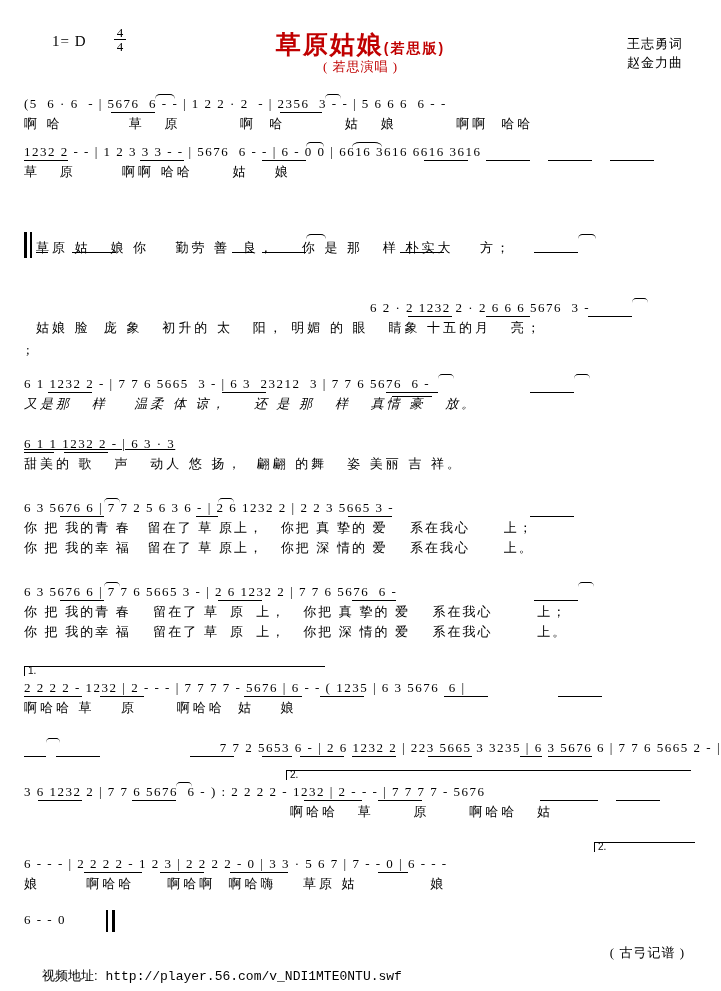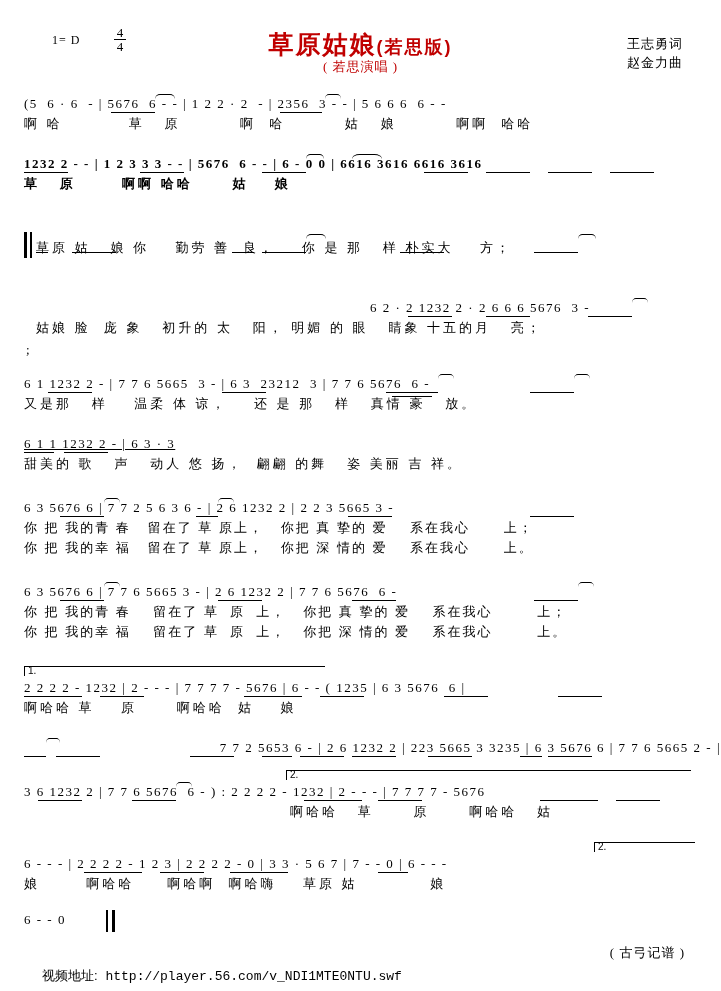--- a/index.html
+++ b/index.html
@@ -9,36 +9,36 @@
     font-family:"Liberation Serif", serif;
     color:#000;
     position:relative;
     overflow:hidden;
   }
   .sheet{position:relative;width:721px;height:991px;}
 
   
   .key-sig{
     position:absolute;left:52px;top:33px;
-    font-family:"Liberation Serif",serif;font-size:12px;letter-spacing:1px;
+    font-family:"Liberation Serif",serif;font-size:15px;letter-spacing:1px;
   }
   .time-sig{
     position:absolute;left:113px;top:27px;
     font-size:13px;line-height:11px;text-align:center;width:14px;
   }
   .time-sig b{display:block;font-weight:normal;}
   .time-sig .bar{display:block;width:12px;height:1px;background:#000;margin:1px auto;}
 
   .title{
     position:absolute;left:0;top:28px;width:721px;text-align:center;
     font-family:"Liberation Sans",sans-serif;
     font-size:25px;font-weight:bold;color:#c00000;
     letter-spacing:2px;
   }
-  .title .ver{font-size:18px;font-weight:bold;}
+  .title .ver{font-size:14px;font-weight:bold;}
   .subtitle{
     position:absolute;left:0;top:58px;width:721px;text-align:center;
     font-size:13px;color:#c00000;letter-spacing:1px;
   }
   .credit{
     position:absolute;right:38px;top:34px;text-align:right;
     font-size:13px;line-height:19px;letter-spacing:1px;
   }
 
   
@@ -114,21 +114,21 @@
 
   <div class="sys" style="top:96px;">
     <div class="notes" style="letter-spacing:1.5px;">(5  6 · 6  - | 5676  6 - - | 1 2 2 · 2  - | 2356  3 - - | 5 6 6 6  6 - -</div>
     <div class="lyr" style="letter-spacing:3px;margin-top:3px;">啊 哈          草   原         啊  哈         姑   娘         啊啊  哈哈</div>
     <div class="beam" style="left:111px;top:16px;width:44px;"></div>
     <div class="beam" style="left:280px;top:16px;width:42px;"></div>
     <div class="slur" style="left:155px;top:-2px;width:20px;"></div>
     <div class="slur" style="left:325px;top:-2px;width:16px;"></div>
   </div>
 
-  <div class="sys" style="top:156px;font-weight:bold;">
+  <div class="sys" style="top:144px;">
     <div class="notes" style="letter-spacing:1.5px;">1232 2 - - | 1 2 3 3 3 - - | 5676  6 - - | 6 - 0 0 | 6616 3616 6616 3616</div>
     <div class="lyr" style="letter-spacing:3px;margin-top:3px;">草   原       啊啊 哈哈      姑    娘</div>
     <div class="beam" style="left:24px;top:16px;width:44px;"></div>
     <div class="beam" style="left:140px;top:16px;width:44px;"></div>
     <div class="beam" style="left:262px;top:16px;width:44px;"></div>
     <div class="beam" style="left:424px;top:16px;width:44px;"></div>
     <div class="beam" style="left:486px;top:16px;width:44px;"></div>
     <div class="beam" style="left:548px;top:16px;width:44px;"></div>
     <div class="beam" style="left:610px;top:16px;width:44px;"></div>
     <div class="slur" style="left:306px;top:-2px;width:18px;"></div>
@@ -154,21 +154,21 @@
     <div class="lyr" style="padding-left:36px;letter-spacing:3px;margin-top:3px;">姑娘 脸  庞 象   初升的 太   阳， 明媚 的 眼   睛象 十五的月   亮；</div>
     <div class="beam" style="left:408px;top:16px;width:44px;"></div>
     <div class="beam" style="left:486px;top:16px;width:44px;"></div>
     <div class="beam" style="left:588px;top:16px;width:44px;"></div>
     <div class="slur" style="left:632px;top:-2px;width:16px;"></div>
     <div class="abs" style="left:26px;top:42px;font-size:13px;">;</div>
   </div>
 
   <div class="sys" style="top:376px;">
     <div class="notes" style="letter-spacing:1.5px;">6 1 1232 2 - | 7 7 6 5665  3 - | 6 3  23212  3 | 7 7 6 5676  6 -</div>
-    <div class="lyr" style="letter-spacing:3px;margin-top:3px;">又是那   样    温柔 体 谅，    还 是 那   样   真情 豪   放。</div>
+    <div class="lyr" style="letter-spacing:3px;margin-top:3px;font-style:italic;">又是那   样    温柔 体 谅，    还 是 那   样   真情 豪   放。</div>
     <div class="beam" style="left:48px;top:16px;width:44px;"></div>
     <div class="beam" style="left:222px;top:16px;width:44px;"></div>
     <div class="beam" style="left:386px;top:16px;width:52px;"></div>
     <div class="beam2" style="left:392px;top:20px;width:40px;"></div>
     <div class="beam" style="left:530px;top:16px;width:44px;"></div>
     <div class="slur" style="left:438px;top:-2px;width:16px;"></div>
     <div class="slur" style="left:574px;top:-2px;width:16px;"></div>
   </div>
 
   <div class="sys" style="top:436px;">

